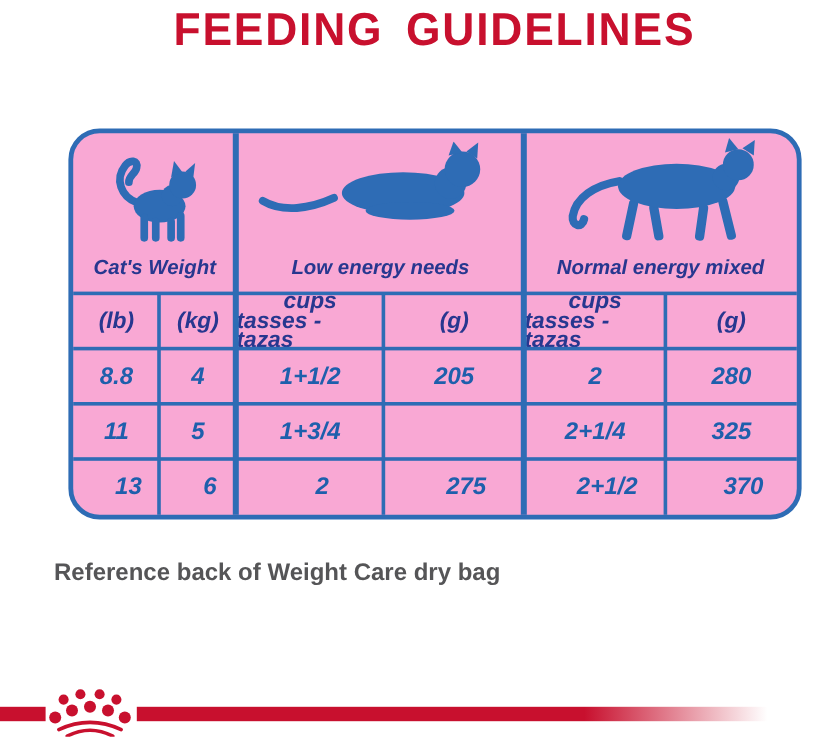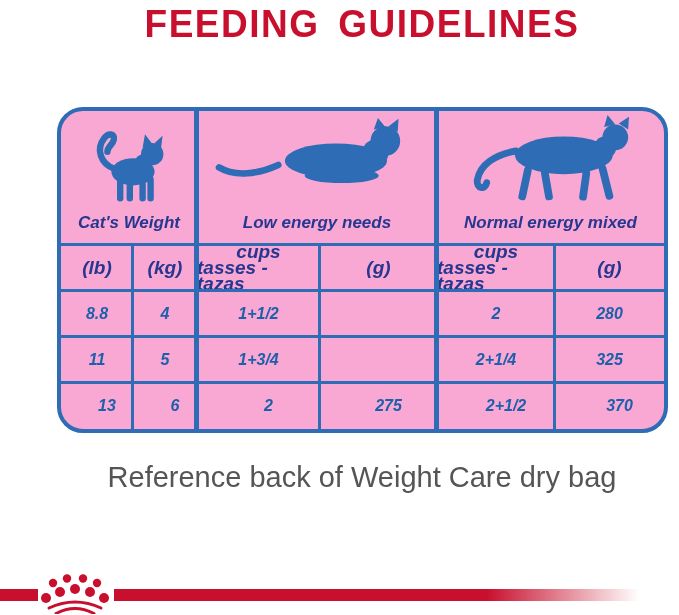--- a/index.html
+++ b/index.html
@@ -34,36 +34,36 @@
   .icon-cell svg{display:block;fill:var(--table_blue,#2E6CB5);stroke:var(--table_blue,#2E6CB5);}
   .grp-label{
     font-size:17px;font-weight:bold;color:var(--label_navy,#27378F);
     white-space:nowrap;line-height:18px;
   }
   .sub{grid-row:2;display:flex;flex-direction:column;align-items:center;justify-content:center;
     color:var(--label_navy,#27378F);font-weight:bold;}
   .sub .big{font-size:19px;line-height:20px;}
   .sub .small{font-size:19px;line-height:16px;}
   .cell{display:flex;align-items:center;justify-content:center;
-    font-size:16px;font-weight:bold;color:var(--value_blue,#1E5FAC);}
+    font-size:20px;font-weight:bold;color:var(--value_blue,#1E5FAC);}
   .c1{grid-column:1;} .c2{grid-column:2;} .c3{grid-column:3;}
   .c4{grid-column:4;} .c5{grid-column:5;} .c6{grid-column:6;}
   .r1{grid-row:3;} .r2{grid-row:4;} .r3{grid-row:5;margin-left:20px;}
   
   .vl{position:absolute;width:3px;background:var(--table_blue,#2E6CB5);top:134px;bottom:0;}
   .vl.full{top:0;width:5px;}
   .v1{left:70px;} .v2{left:133px;} .v3{left:257px;} .v4{left:373px;} .v5{left:492px;}
   .hl{position:absolute;left:0;right:0;height:3px;background:var(--table_blue,#2E6CB5);}
   .h1{top:132px;} .h2{top:178px;} .h3{top:224px;} .h4{top:270px;}
   .overlay{position:absolute;inset:0;pointer-events:none;}
   
   .footnote{
     position:absolute;left:0;right:0;top:459px;padding-left:45px;
-    text-align:center;color:var(--footnote_gray,#555557);
-    font-size:29px;line-height:36px;font-weight:400;
+    text-align:left;color:var(--footnote_gray,#555557);
+    font-size:20px;line-height:36px;font-weight:700;
   }
   
   .bar-stub{position:absolute;left:0;top:589px;width:38px;height:12px;
     background:var(--brand_red,#C8102E);}
   .bar-main{position:absolute;left:114px;top:589px;width:565px;height:12px;
     background:linear-gradient(to right,var(--brand_red,#C8102E) 0%,var(--brand_red,#C8102E) 66%,rgba(200,16,46,0) 93%);}
   .crown{position:absolute;left:36px;top:574px;width:78px;height:40px;}
   .crown svg{display:block;fill:var(--brand_red,#C8102E);stroke:var(--brand_red,#C8102E);}
 </style>
 </head>
@@ -141,20 +141,21 @@
     <span class="small">cups</span>
     <span class="small">tasses - tazas</span>
   </div>
   <div class="sub c6">
     <span class="big">(g)</span>
   </div>
 
   <div class="cell r1 c1">8.8</div>
   <div class="cell r1 c2">4</div>
   <div class="cell r1 c3">1+1/2</div>
+  <div class="cell r1 c4">205</div>
   <div class="cell r1 c5">2</div>
   <div class="cell r1 c6">280</div>
 
   <div class="cell r2 c1">11</div>
   <div class="cell r2 c2">5</div>
   <div class="cell r2 c3">1+3/4</div>
   <div class="cell r2 c5">2+1/4</div>
   <div class="cell r2 c6">325</div>
 
   <div class="cell r3 c1">13</div>

